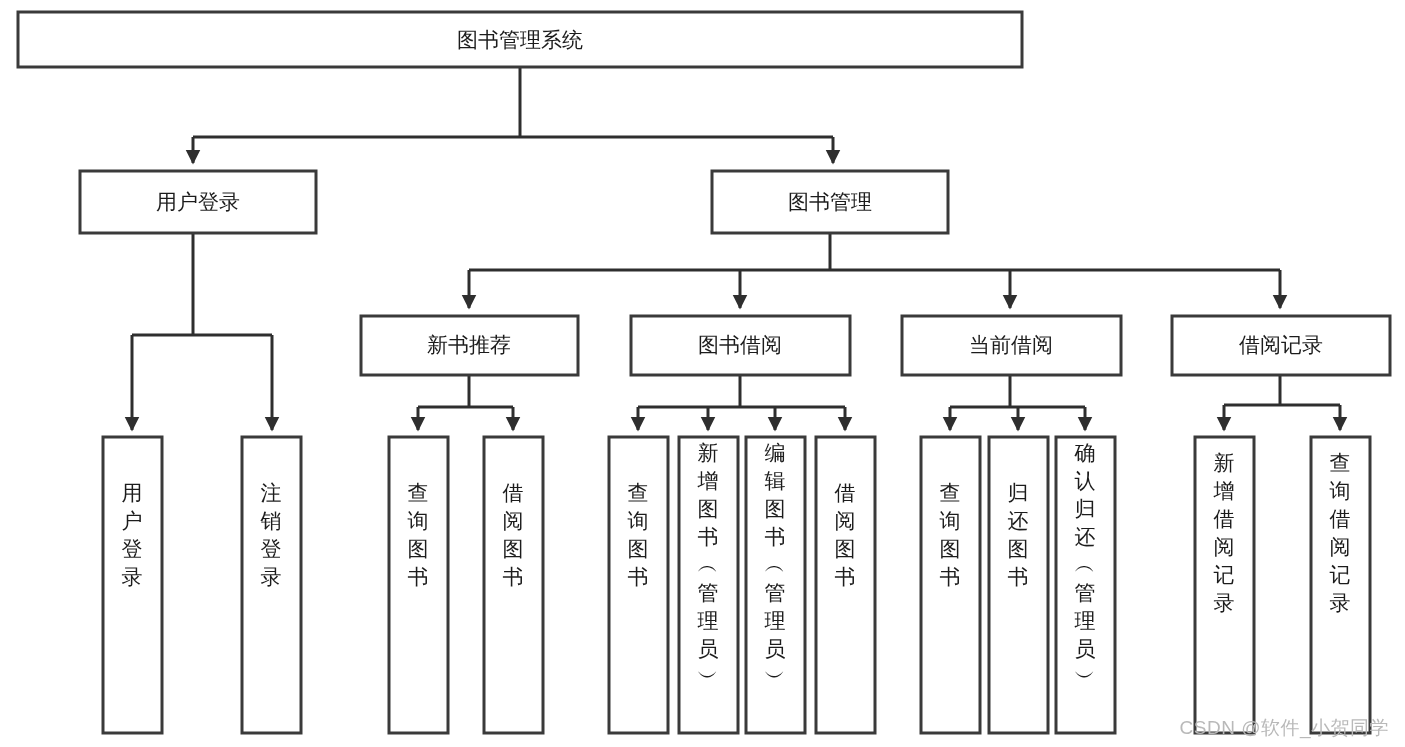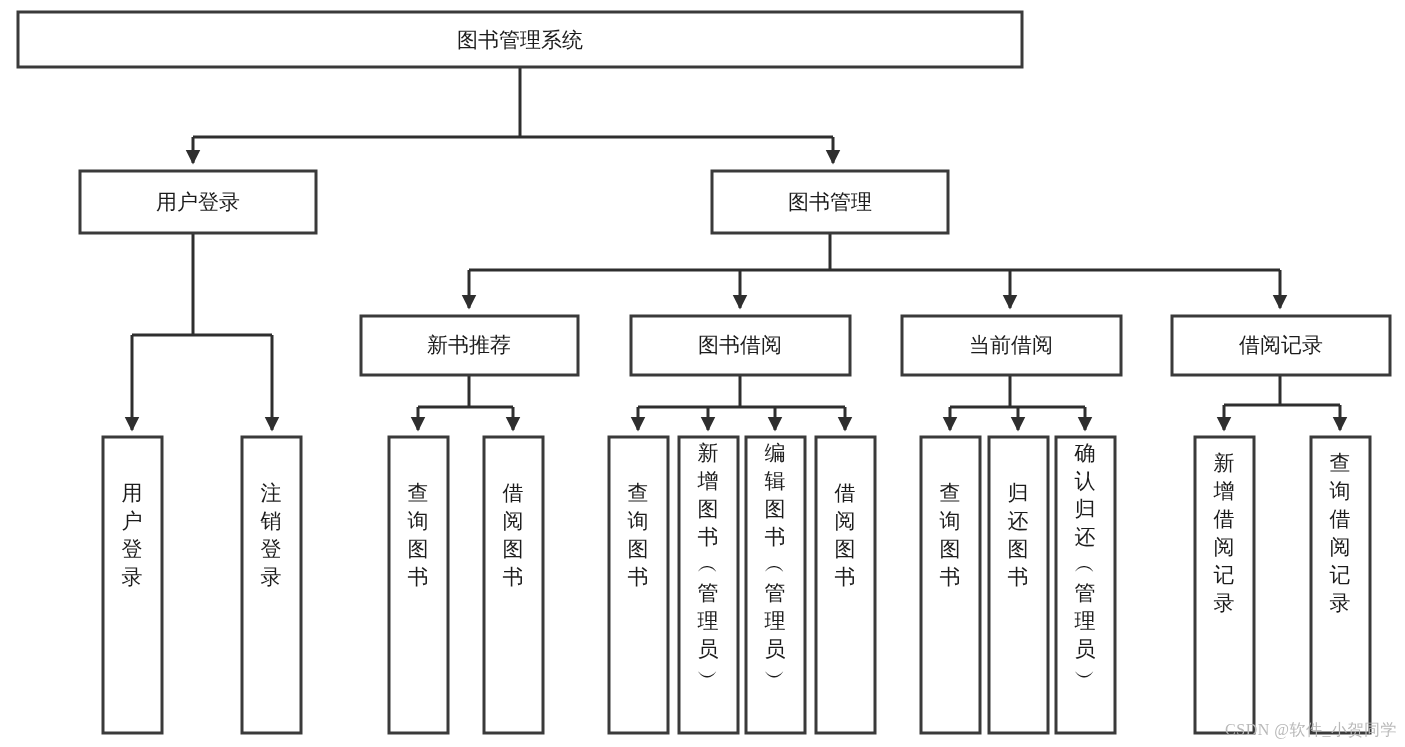--- a/index.html
+++ b/index.html
@@ -41,24 +41,24 @@
     stroke: #2e2e2e;
     stroke-width: 3;
     fill: none;
   }
   .arrow-head {
     fill: #2e2e2e;
     stroke: none;
   }
   .watermark {
     position: absolute;
-    right: 8px;
+    right: 16px;
     bottom: 6px;
-    font-family: Liberation Serif, serif;
-    font-size: 16px;
+    font-family: Liberation Sans, sans-serif;
+    font-size: 19px;
     color: #b9b9b9;
     letter-spacing: 0.5px;
     white-space: nowrap;
     pointer-events: none;
   }
 </style>
 </head>
 <body>
 
 <svg id="diagram" viewBox="0 0 1405 747">

